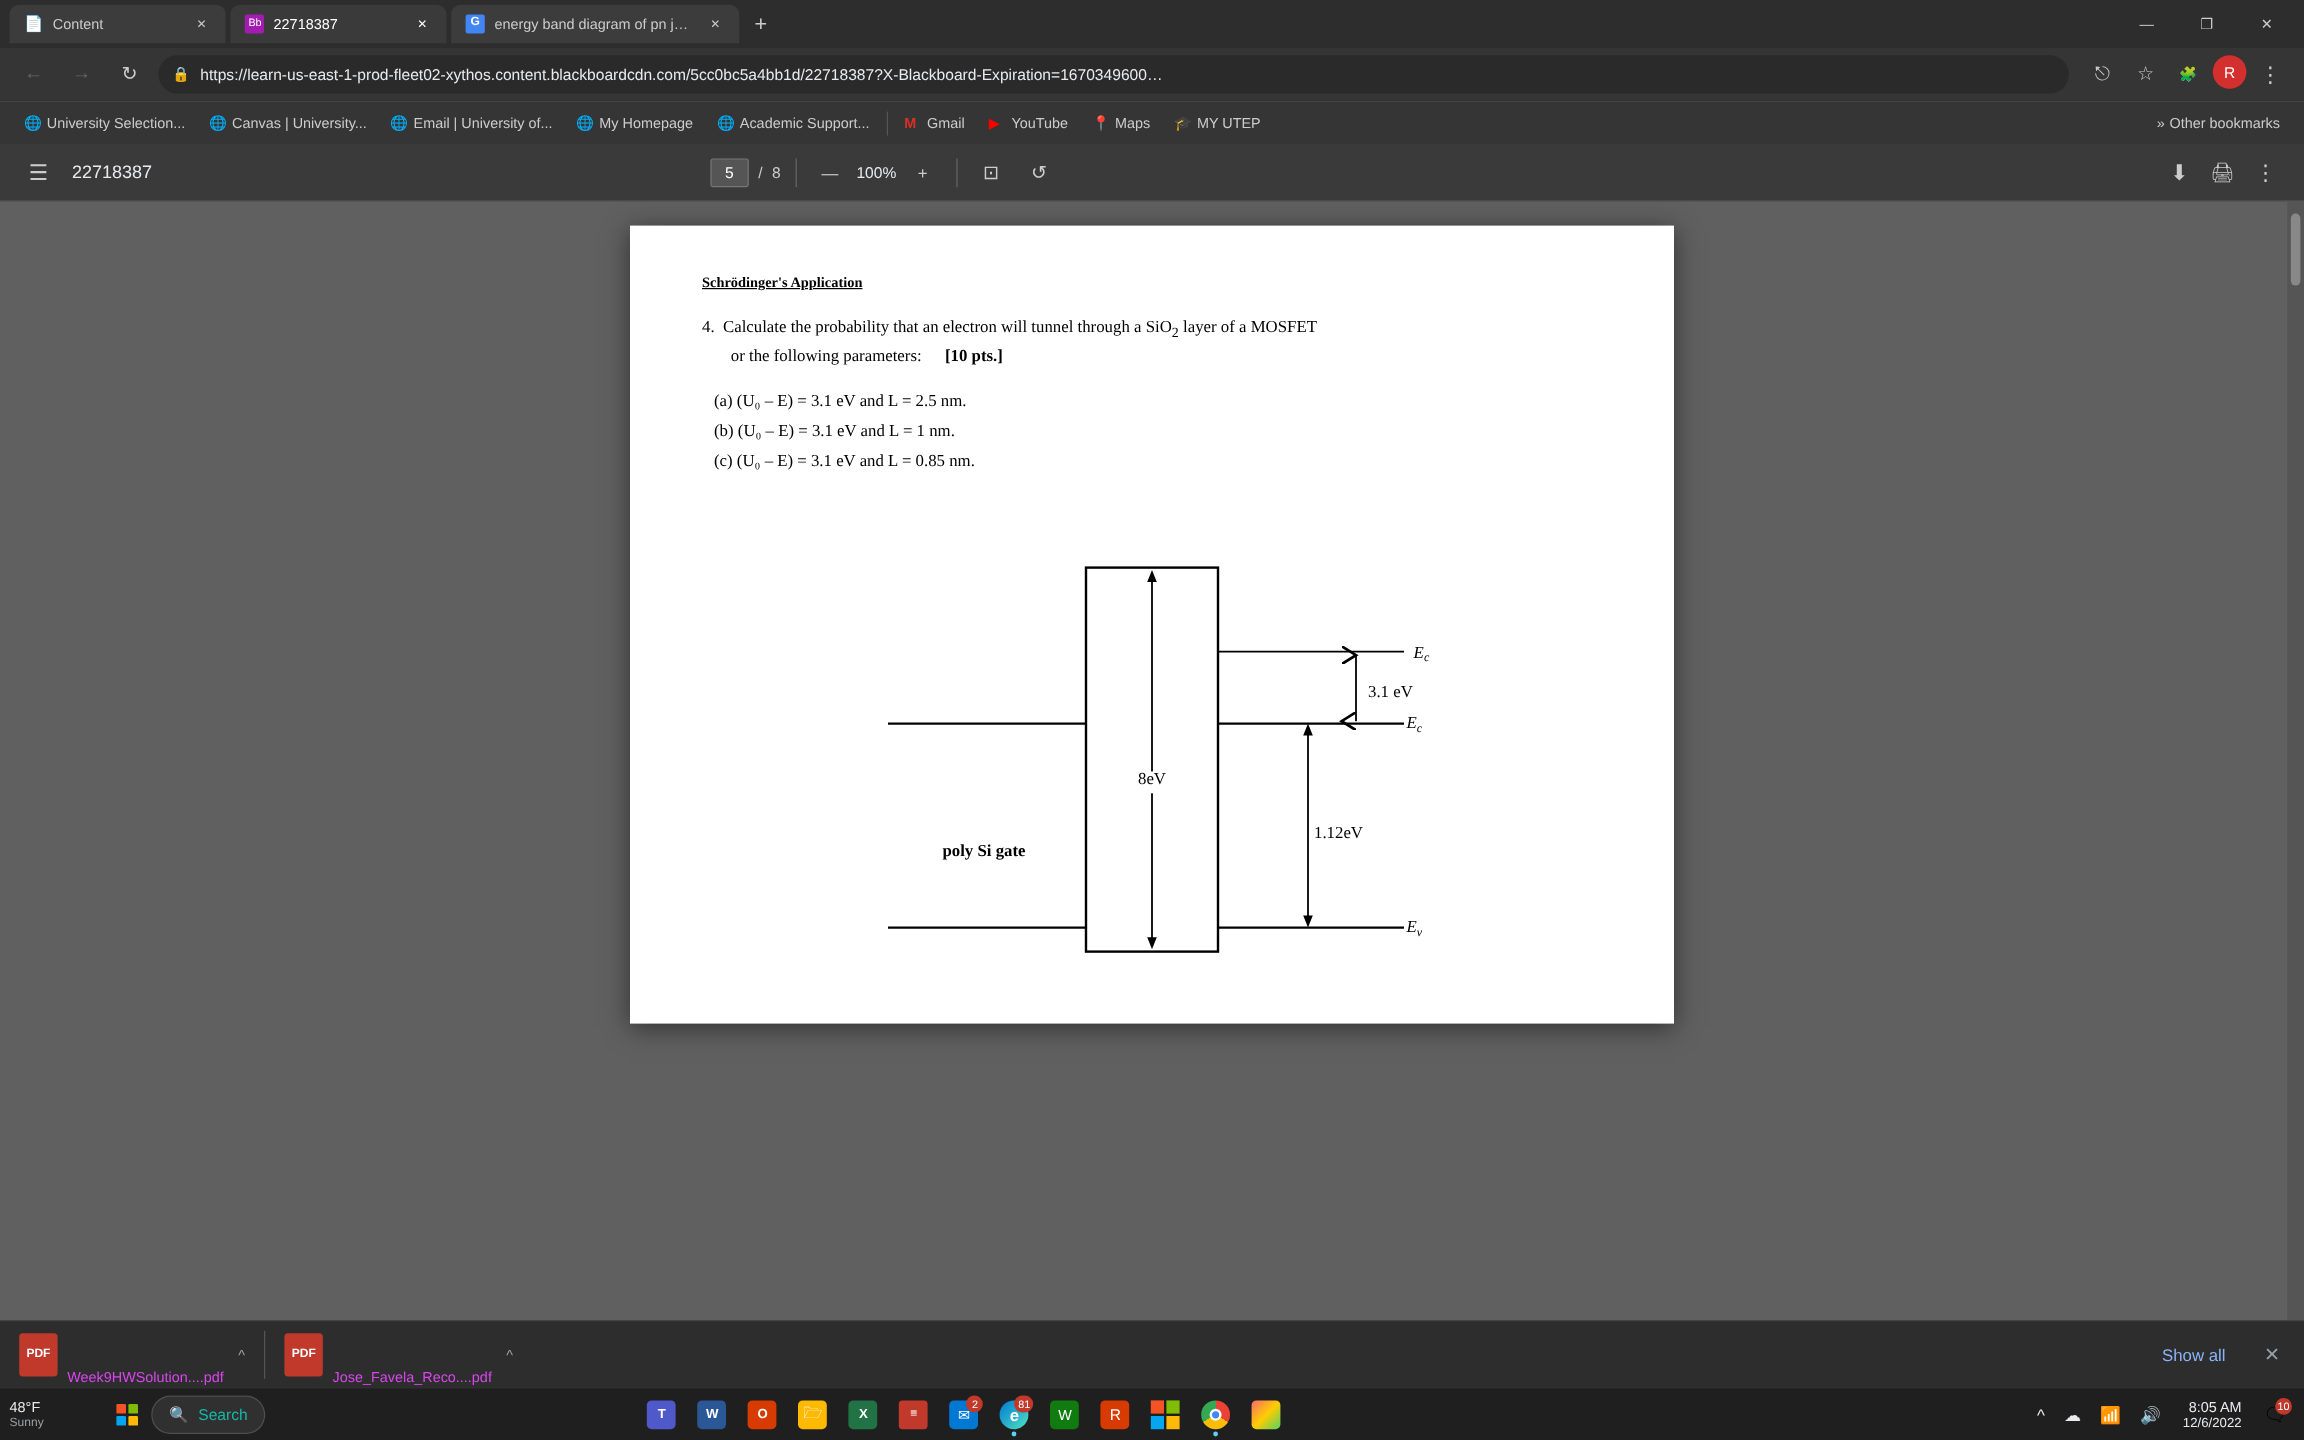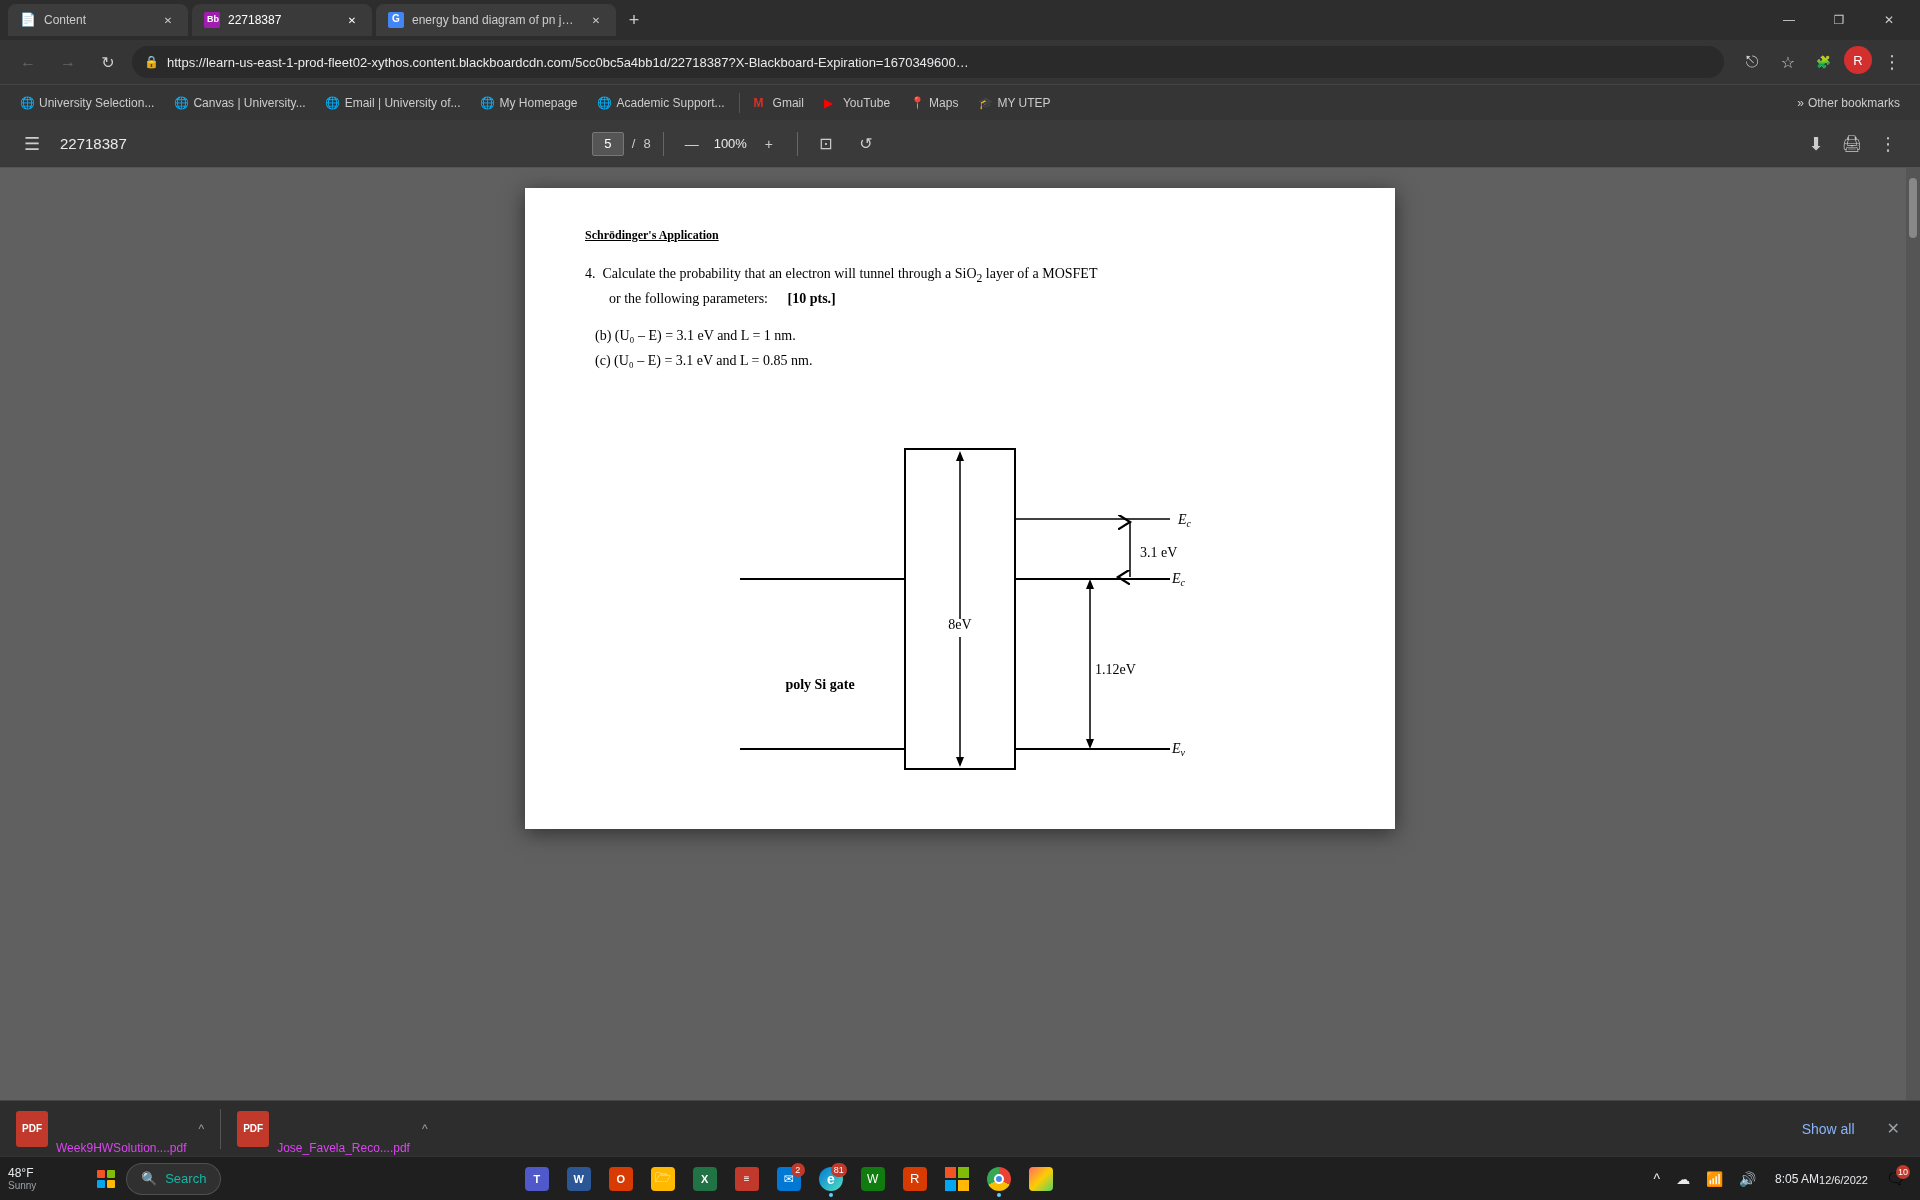--- a/index.html
+++ b/index.html
@@ -423,21 +423,21 @@
     }
     .tb-sys-icon {
       padding: 4px 6px;
       color: #e8eaed;
       font-size: 14px;
       cursor: pointer;
       border-radius: 4px;
     }
     .tb-time {
       display: flex;
-      flex-direction: row;
+      flex-direction: column;
       align-items: flex-end;
       padding: 2px 8px;
       cursor: pointer;
       border-radius: 4px;
     }
     .tb-clock { font-size: 12px; color: #e8eaed; }
     .tb-date { font-size: 11px; color: #e8eaed; }
     .tb-notif {
       width: 32px;
       height: 32px;
@@ -519,21 +519,21 @@
 <body>
 
 <div class="title-bar">
 
   <div class="tab">
     <span class="tab-favicon">📄</span>
     <span class="tab-title">Content</span>
     <span class="tab-close">✕</span>
   </div>
   <div class="tab active">
-    <span class="tab-favicon" style="background:#a21caf;color:white;font-size:9px;font-weight:bold;padding:2px 3px;border-radius:2px;">Bb</span>
+    <span class="tab-favicon" style="background:#a21caf;color:white;font-size:9px;font-weight:normal;padding:2px 3px;border-radius:2px;">Bb</span>
     <span class="tab-title">22718387</span>
     <span class="tab-close">✕</span>
   </div>
   <div class="tab">
     <span class="tab-favicon" style="background:#4285f4;color:white;font-size:10px;font-weight:bold;padding:1px 4px;border-radius:2px;">G</span>
     <span class="tab-title">energy band diagram of pn junc…</span>
     <span class="tab-close">✕</span>
   </div>
   <div class="new-tab-btn">+</div>
 
@@ -634,20 +634,21 @@
   </div>
 
   <div class="pdf-content-area">
     <div class="pdf-page">
       <div class="schrodinger-title">Schrödinger's Application</div>
       <div class="problem-text">
         <span>4.</span>&nbsp;&nbsp;<span>Calculate the probability that an electron will tunnel through a SiO<sub>2</sub> layer of a MOSFET</span><br>
         <span style="margin-left:24px;">or the following parameters: <b>[10 pts.]</b></span>
       </div>
       <div class="sub-items">
+        <div>(a)  (U₀ – E) = 3.1 eV and L = 2.5 nm.</div>
         <div>(b)  (U₀ – E) = 3.1 eV and L = 1 nm.</div>
         <div>(c)  (U₀ – E) = 3.1 eV and L = 0.85 nm.</div>
       </div>
 
       <div class="diagram-container">
         <svg width="500" height="400" style="position:relative;">
 
           <text x="110" y="300" font-family="Times New Roman" font-size="14" font-weight="bold" text-anchor="middle">poly Si gate</text>
 
           <line x1="30" y1="190" x2="195" y2="190" stroke="black" stroke-width="2"></line>

